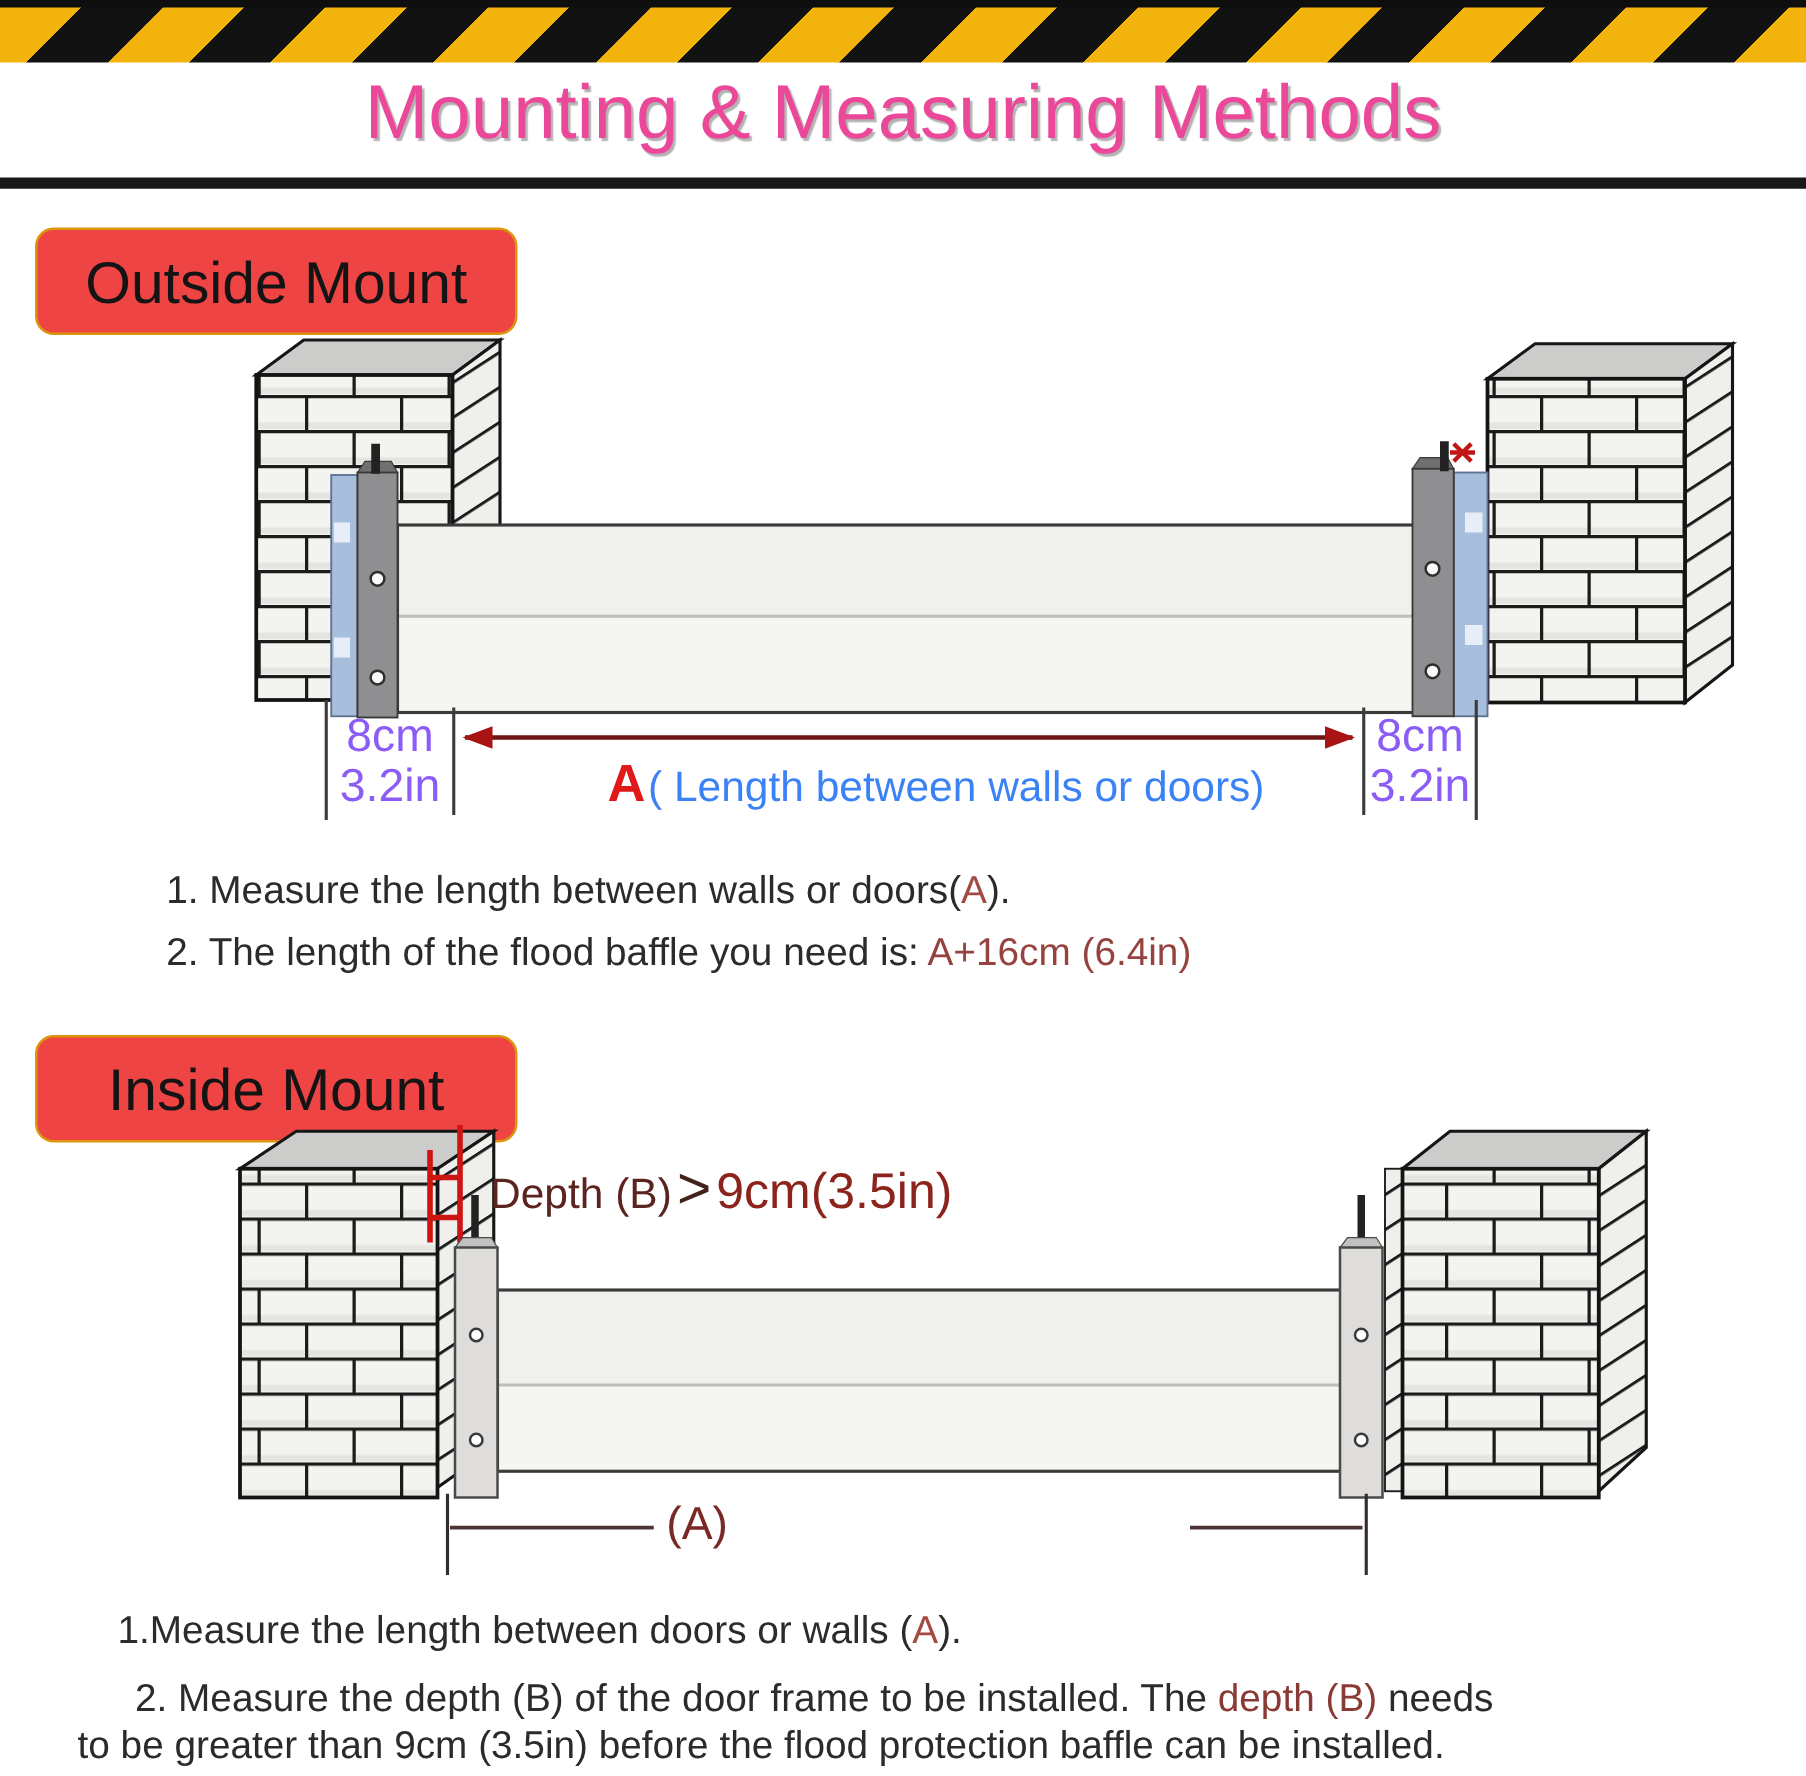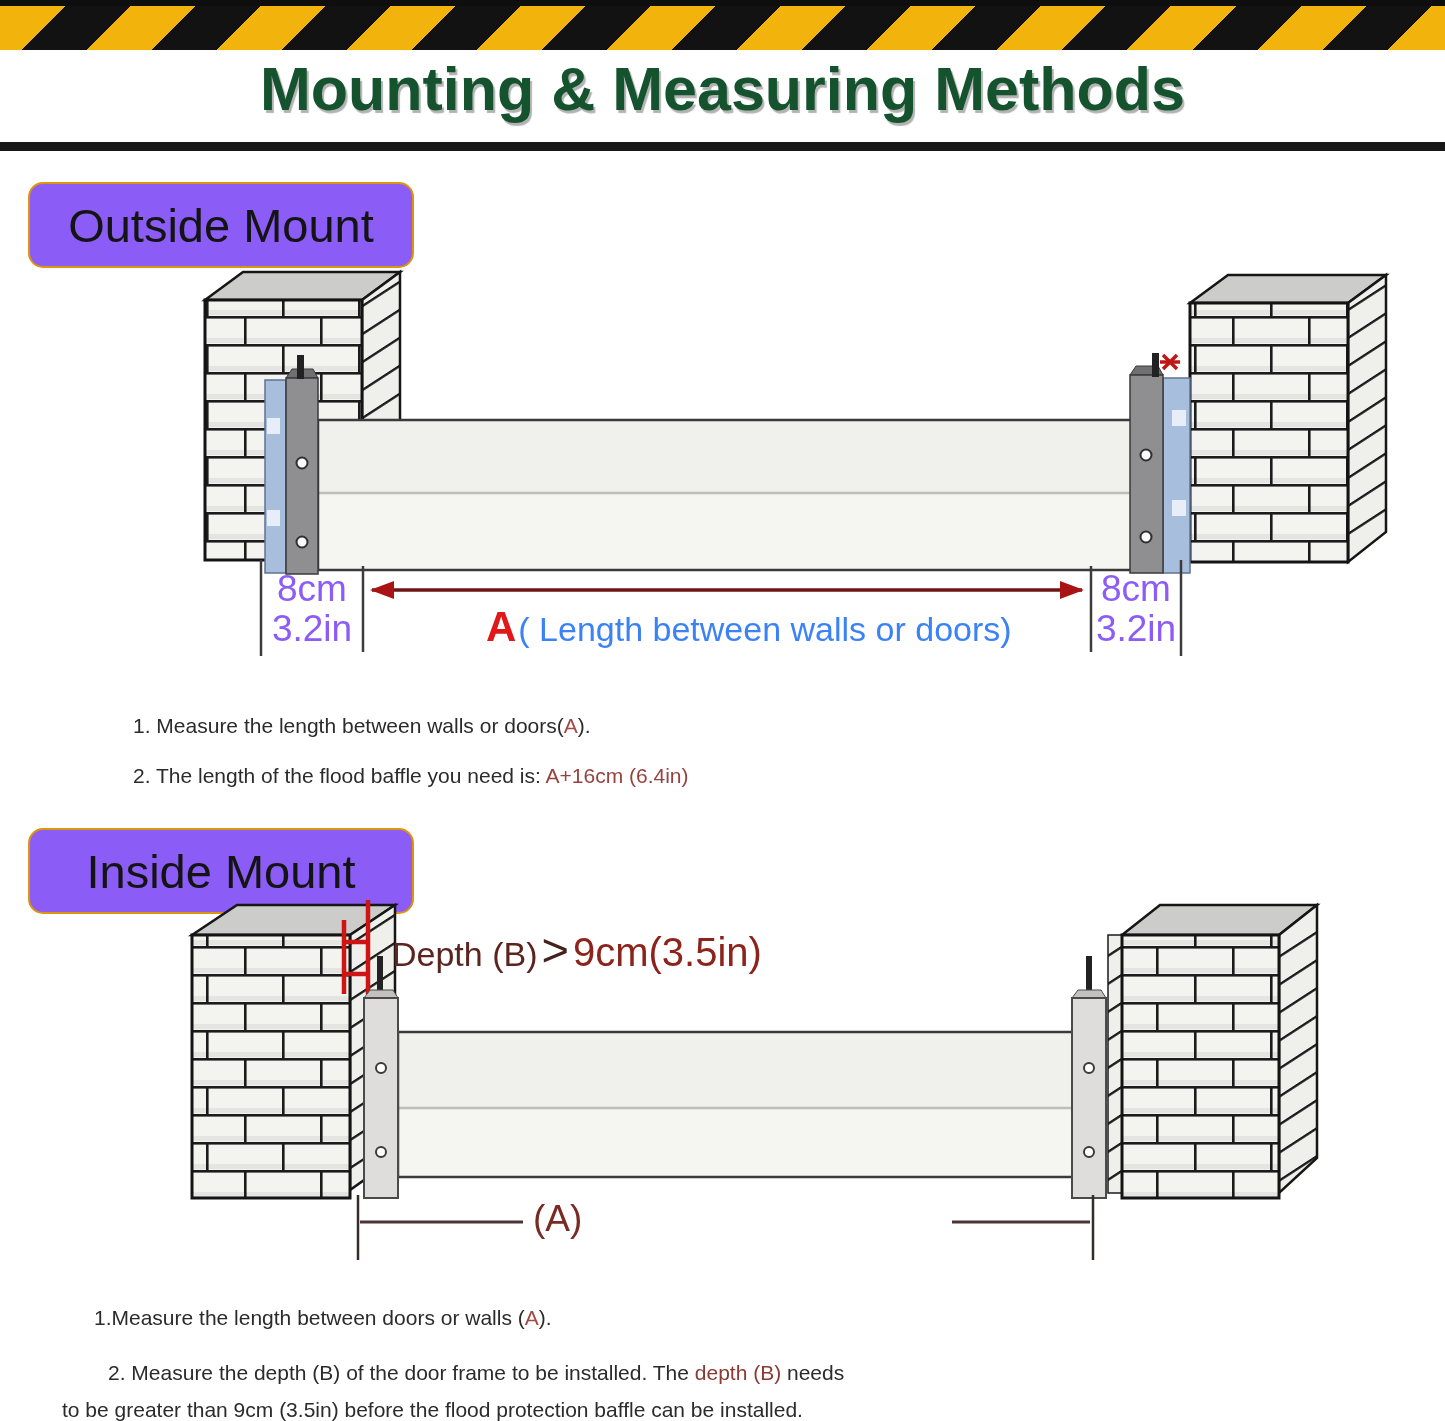--- a/index.html
+++ b/index.html
@@ -4,26 +4,26 @@
 <style>
   html,body{margin:0;padding:0;background:#ffffff;}
   #canvas{position:relative;width:1445px;height:1421px;background:#ffffff;overflow:hidden;
           font-family:"Liberation Sans", sans-serif;}
 
   
   .tape-topbar{position:absolute;left:0;top:0;width:1445px;height:7px;background:#0e0e0e;}
   .tape{position:absolute;left:0;top:6px;width:1445px;height:44px;
         background:repeating-linear-gradient(135deg,#f2b30c 0 46px,#121212 46px 92px);}
   .page-title{position:absolute;left:0;top:54px;width:1445px;text-align:center;
-              font-size:61px;font-weight:700;color:#14532d;letter-spacing:0px;
+              font-size:61px;font-weight:400;color:#ec4899;letter-spacing:0px;
               text-shadow:2px 3px 1px rgba(0,0,0,0.30);}
   .header-rule{position:absolute;left:0;top:142px;width:1445px;height:9px;background:#181818;}
 
   
-  .badge{position:absolute;left:28px;width:382px;height:82px;background:#8b5cf6;
+  .badge{position:absolute;left:28px;width:382px;height:82px;background:#ef4444;
          border:2px solid #dd950c;border-radius:15px;display:flex;align-items:center;
          justify-content:center;font-size:47px;color:#141414;font-weight:500;}
   .badge.outside{top:182px;}
   .badge.inside{top:810px;margin-top:18px;}
 
   
   .diagram{position:absolute;left:0;width:1445px;}
   #svg-outside{top:260px;height:420px;}
   #svg-inside{top:890px;height:400px;}
 
@@ -34,21 +34,21 @@
   .span-label .rest{color:#3b82f6;font-size:34px;}
   .inside-span .letter2{color:#7a2a24;font-size:37px;font-weight:400;}
   .inside-span .rest2{color:#232323;font-size:37px;font-weight:400;}
 
   .depth-label{position:absolute;left:392px;top:922px;display:flex;align-items:baseline;white-space:nowrap;}
   .depth-label .d1{font-size:34px;color:#5c241e;}
   .depth-label .gt{font-size:47px;color:#43221c;margin:0 4px;font-weight:400;}
   .depth-label .d2{font-size:40px;color:#8c241c;}
 
   
-  .step{position:absolute;font-size:21px;color:#2b2b2b;white-space:nowrap;margin-top:20px;}
+  .step{position:absolute;font-size:31px;color:#2b2b2b;white-space:nowrap;}
   .step .em1{color:#a34a44;}
   .step .em2{color:#964340;}
   .step .em3{color:#8a3a34;}
 </style>
 </head>
 <body>
 
 <div id="canvas">
 
   <div class="tape-topbar"></div>

